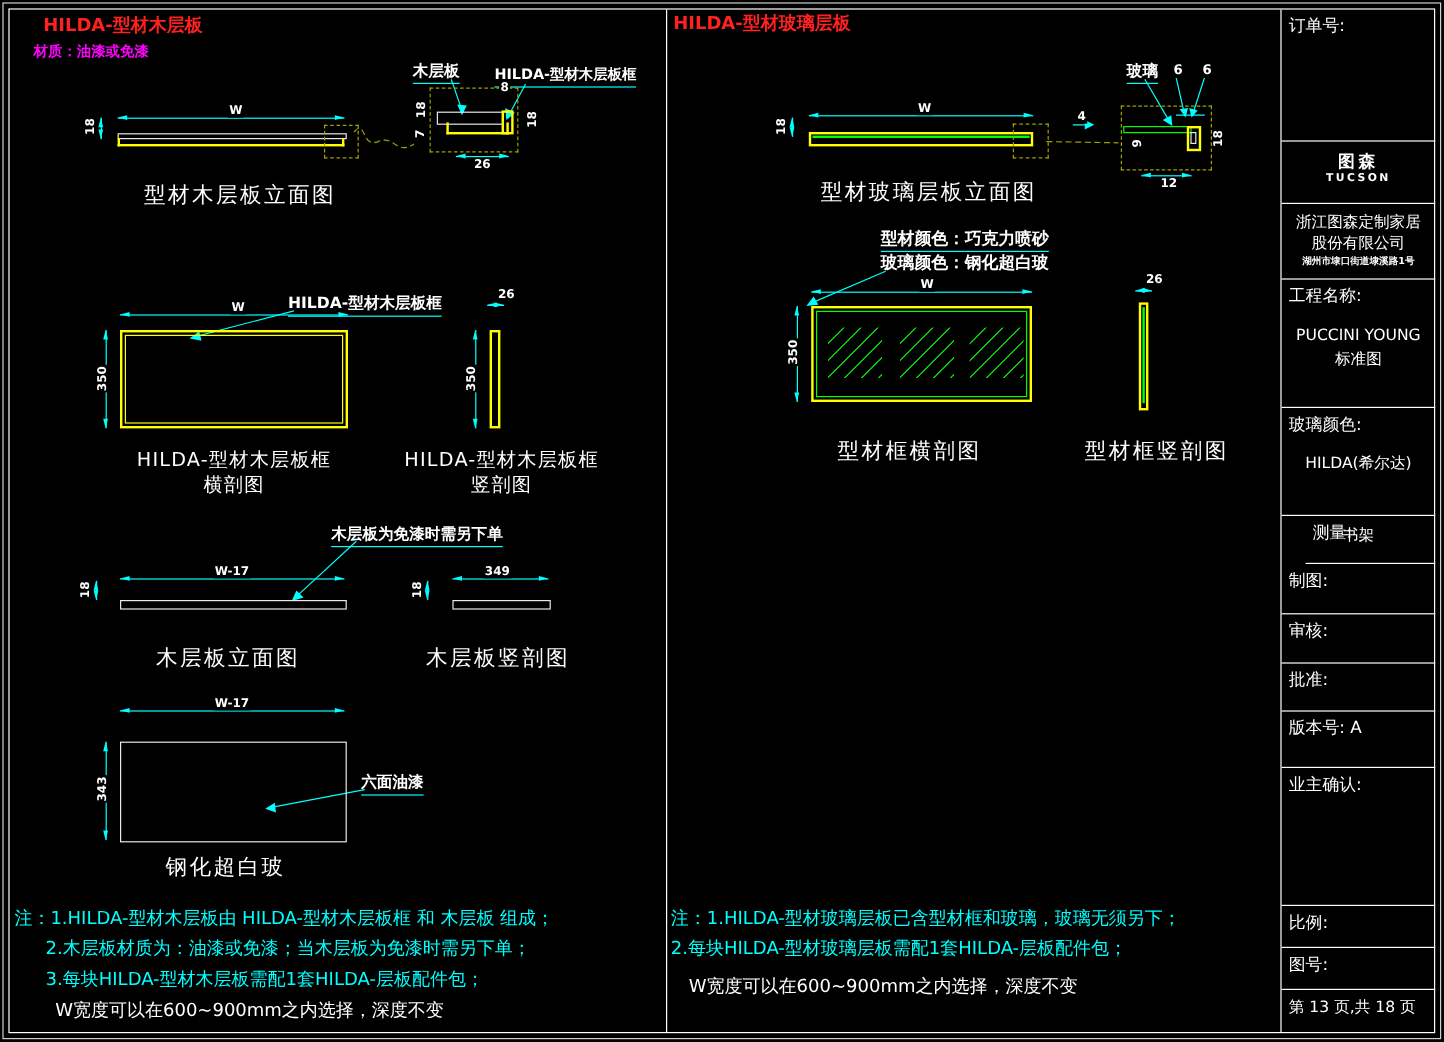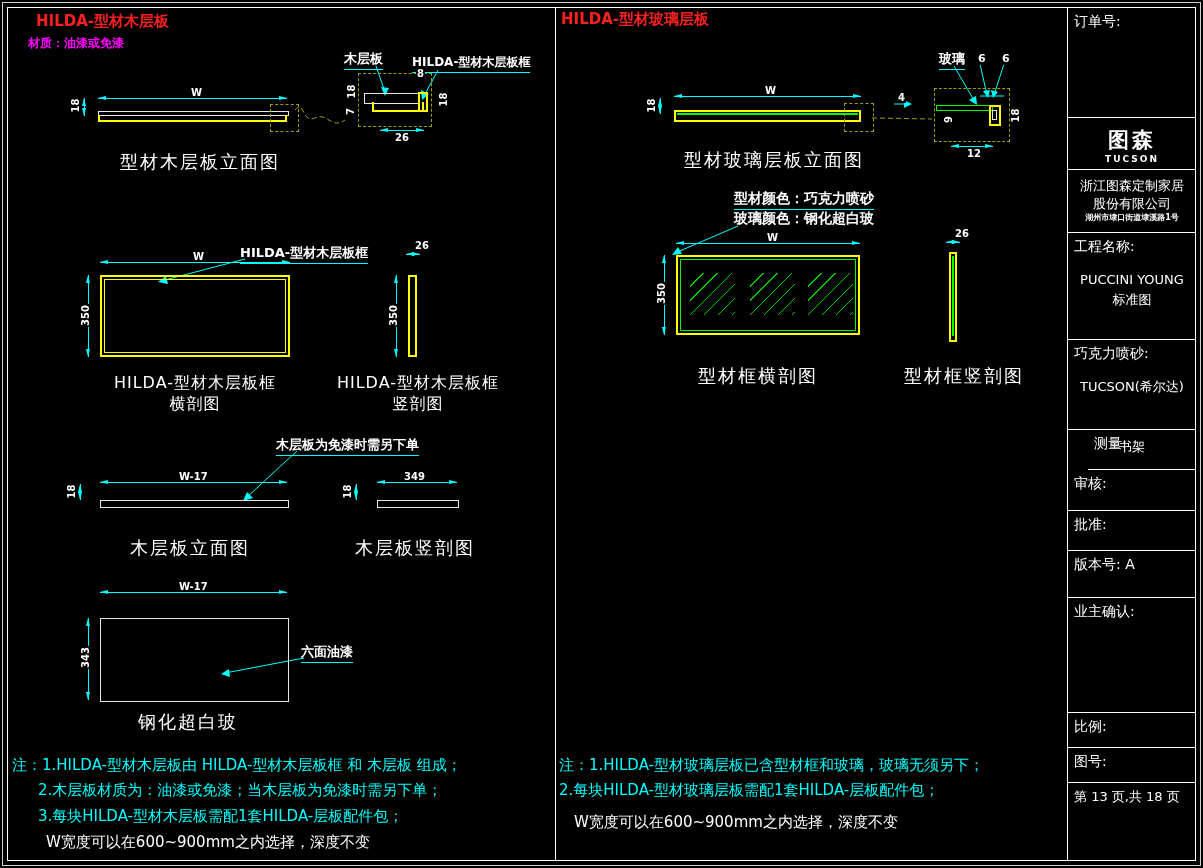--- a/index.html
+++ b/index.html
@@ -39,21 +39,21 @@
   .dash-box{position:absolute;border:1px dashed var(--ol);}
   .ybox{position:absolute;border:2px solid var(--yl);}
   .ybox-thin{position:absolute;border:1px solid var(--yl);}
   .wbox{position:absolute;border:1px solid #e8e8e8;}
   .gbox{position:absolute;border:1px solid var(--gn);}
   .hatch{position:absolute;background:repeating-linear-gradient(135deg,transparent 0 9px,#00cc00 9px 10px);}
   
   .tb-row{border-bottom:1px solid #fff;box-sizing:border-box;padding:5px 6px;font-size:14px;position:relative;}
   .tb-row:last-child{border-bottom:none;}
   .tb-center{text-align:center;}
-  .tb-logo-cn{font-size:21px;font-weight:bold;letter-spacing:3px;}
+  .tb-logo-cn{font-size:14px;font-weight:bold;letter-spacing:3px;}
   .tb-logo-en{font-size:9px;font-weight:bold;letter-spacing:2px;}
   .tb-co{font-size:13px;line-height:1.35;}
   .tb-addr{font-size:8px;font-weight:bold;white-space:nowrap;}
   .tb-val{display:block;text-align:center;margin-top:14px;font-size:13px;line-height:1.5;}
 </style>
 </head>
 <body>
 
 <div class="canvas">
   <div class="frame-outer"></div>
@@ -232,29 +232,32 @@
       <div class="tb-addr">湖州市埭口街道埭溪路1号</div>
     </div>
     <div class="tb-row" style="height:107px;">
       <span>工程名称:</span>
       <span class="tb-val">
         <span style="display:block;">PUCCINI YOUNG</span>
         <span style="display:block;">标准图</span>
       </span>
     </div>
     <div class="tb-row" style="height:90px;">
-      <span>巧克力喷砂:</span>
+      <span>玻璃颜色:</span>
       <span class="tb-val">
-        <span style="display:block;">TUCSON(希尔达)</span>
+        <span style="display:block;">HILDA(希尔达)</span>
         <span style="display:block;margin-top:40px;">书架</span>
       </span>
     </div>
     <div class="tb-row" style="height:40px;margin-left:20px;">
       <span>测量:</span>
     </div>
+    <div class="tb-row" style="height:42px;">
+      <span>制图:</span>
+    </div>
     <div class="tb-row" style="height:41px;">
       <span>审核:</span>
     </div>
     <div class="tb-row" style="height:40px;">
       <span>批准:</span>
     </div>
     <div class="tb-row" style="height:47px;">
       <span>版本号: A</span>
     </div>
     <div class="tb-row" style="height:115px;">

